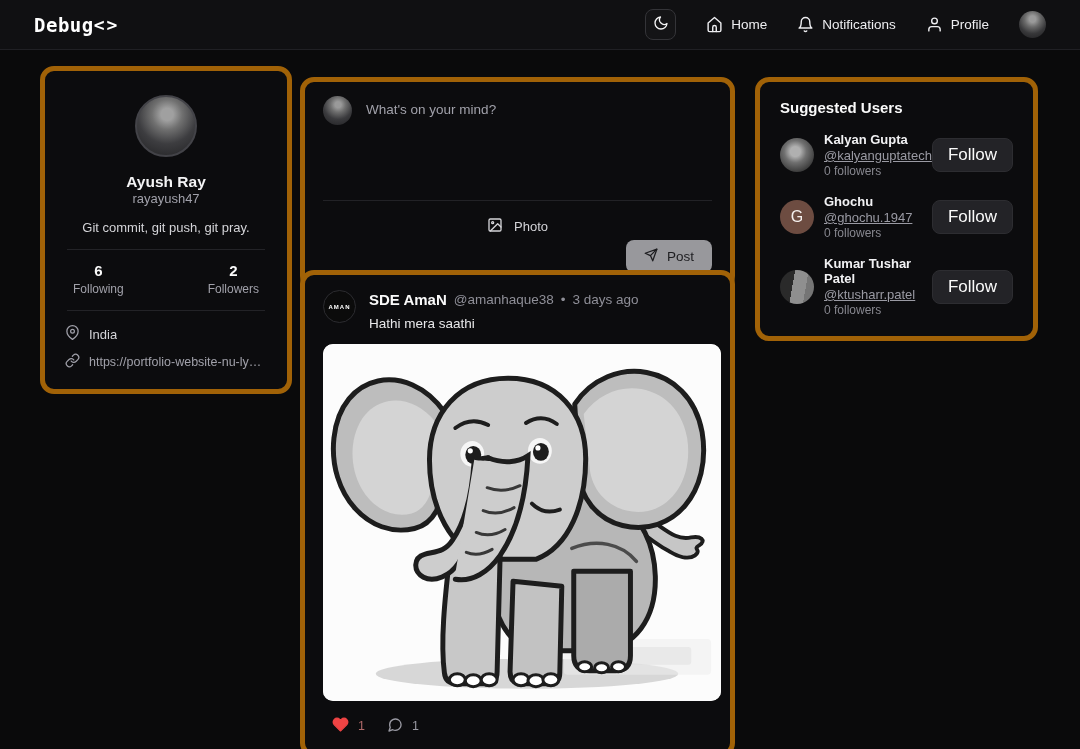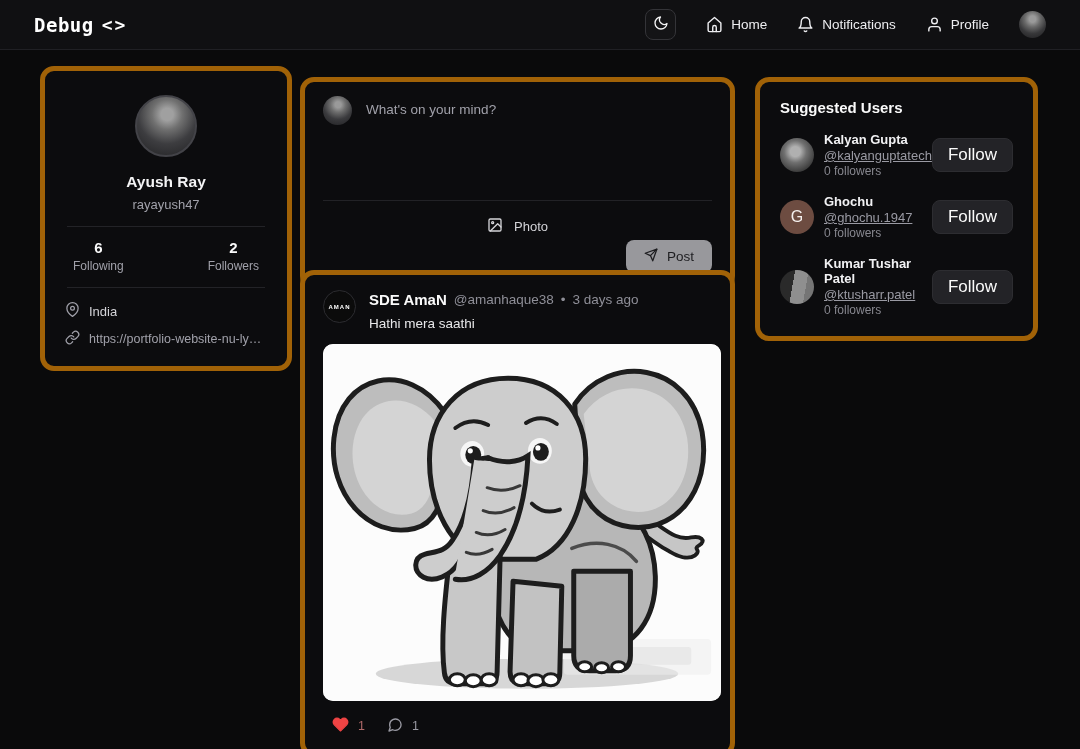--- a/index.html
+++ b/index.html
@@ -5,39 +5,39 @@
   * { margin:0; padding:0; box-sizing:border-box; }
   html,body { width:1080px; height:749px; overflow:hidden; }
   body { background:#0a0a0b; font-family:"Liberation Sans", sans-serif; color:#f4f4f5; }
   #app { position:relative; width:1080px; height:749px; background:#0a0a0b; overflow:hidden; }
 
   
   .navbar { position:absolute; top:0; left:0; width:1080px; height:50px;
             background:#101012; border-bottom:1px solid #202024;
             display:flex; align-items:center; padding:0 34px; }
   .logo { font-family:"DejaVu Sans Mono", monospace; font-weight:bold; font-size:19px;
-          color:#ffffff; letter-spacing:.5px; display:flex; align-items:center; gap:8px; cursor:pointer; }
+          color:#ffffff; letter-spacing:.5px; display:flex; align-items:center; cursor:pointer; }
   .logo .mark { font-size:18px; letter-spacing:2px; font-weight:bold; }
   .nav-right { margin-left:auto; display:flex; align-items:center; gap:30px; }
   .icon-btn { width:31px; height:31px; border:1px solid #343438; border-radius:8px;
               background:#141416; display:flex; align-items:center; justify-content:center; cursor:pointer; }
   .nav-link { display:flex; align-items:center; gap:8px; color:#ededf0; font-size:13.5px; cursor:pointer; }
   .nav-link svg { display:block; }
   .nav-avatar { width:27px; height:27px; border-radius:50%; cursor:pointer;
                 background:radial-gradient(circle at 50% 30%, #9a9a9a 0 14%, #6a6a6a 34%, #38383a 62%, #1c1c1e 100%); }
 
   
   .card { position:absolute; background:#0c0c0e; border:5px solid #a16207; border-radius:14px; }
 
   
   #profile-card { left:40px; top:66px; width:252px; padding:20px 0 18px; }
   .p-avatar { width:62px; height:62px; border-radius:50%; margin:4px auto 0; border:2px solid #434348;
               background:radial-gradient(circle at 52% 30%, #a0a0a0 0 12%, #707070 30%, #3d3d40 58%, #202022 100%); }
   .p-name { text-align:center; font-size:15.5px; font-weight:bold; margin-top:16px; }
-  .p-username { text-align:center; font-size:13px; color:#a1a1aa; margin-top:6px; }
+  .p-username { text-align:center; font-size:13px; color:#a1a1aa; }
   .p-bio { text-align:center; font-size:13px; color:#d4d4d8; margin-top:14px; }
   .divider { height:1px; background:#232327; margin:14px 22px 0; }
   .p-stats { display:flex; justify-content:space-between; padding:12px 28px 0; }
   .stat { display:flex; flex-direction:column; align-items:center; cursor:pointer; }
   .stat .num { font-size:15px; font-weight:bold; color:#fafafa; }
   .stat .lbl { font-size:12px; color:#a1a1aa; margin-top:3px; }
   .p-meta { padding:14px 20px 0; display:flex; flex-direction:column; gap:10px; }
   .meta-row { display:flex; align-items:center; gap:9px; color:#d4d4d8; font-size:13px; }
   .meta-row.link { color:#a1a1aa; font-size:12.5px; }
   .meta-row .txt { white-space:nowrap; overflow:hidden; text-overflow:ellipsis; max-width:200px; }
@@ -134,20 +134,21 @@
         <span>Profile</span>
       </div>
       <div class="nav-avatar"></div>
     </div>
   </div>
 
   <div class="card" id="profile-card">
     <div class="p-avatar"></div>
     <div class="p-name">Ayush Ray</div>
     <div class="p-username">rayayush47</div>
+    <div class="p-bio">Git commit, git push, git pray.</div>
     <div class="divider"></div>
     <div class="p-stats">
       <div class="stat">
         <span class="num">6</span>
         <span class="lbl">Following</span>
       </div>
       <div class="stat">
         <span class="num">2</span>
         <span class="lbl">Followers</span>
       </div>

